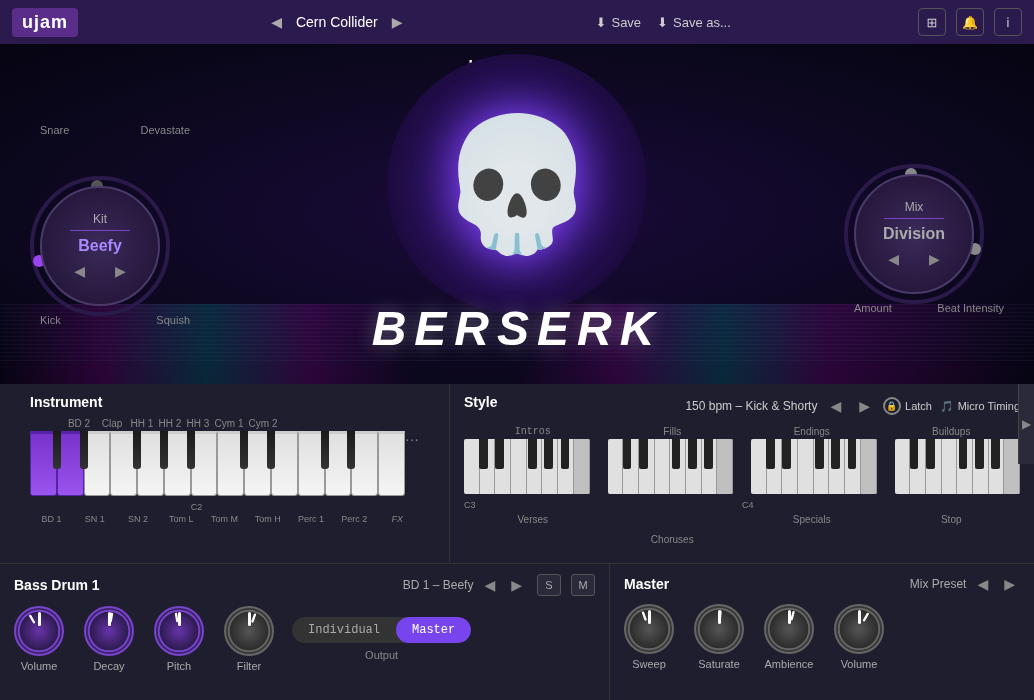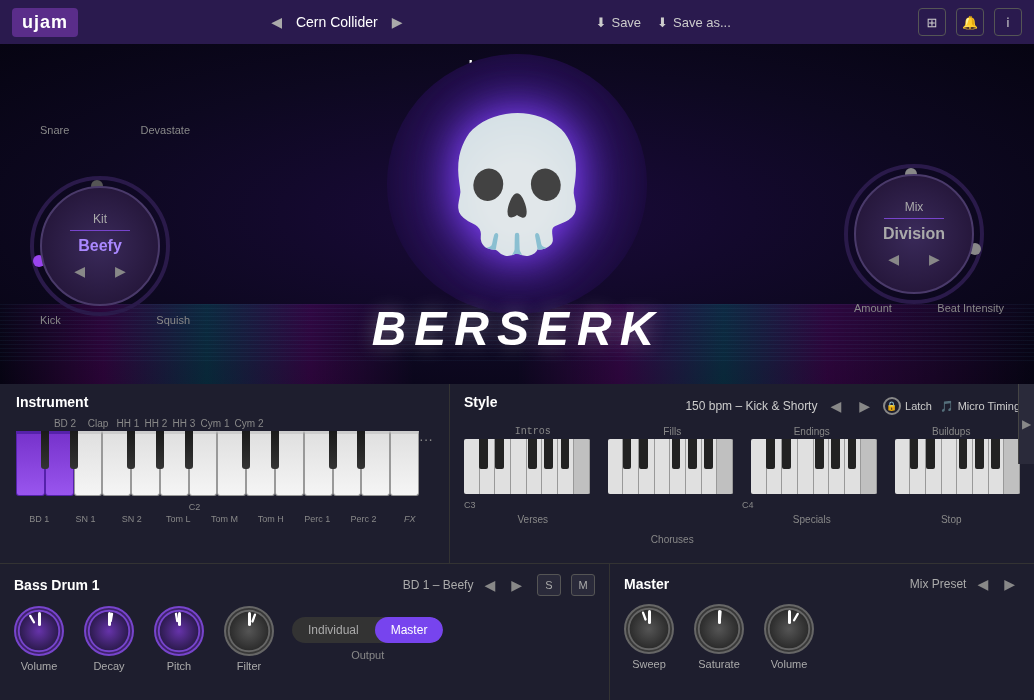--- a/index.html
+++ b/index.html
@@ -229,21 +229,21 @@
 
     
     .instrument-style-row {
       display: flex;
       height: 180px;
       border-bottom: 1px solid #333;
     }
 
     .instrument-panel {
       width: 450px;
-      padding: 10px 16px 6px;
+      padding: 10px 30px 6px;
       border-right: 1px solid #333;
     }
     .style-panel {
       flex: 1;
       padding: 10px 14px 6px;
     }
 
     .panel-title {
       color: #fff;
       font-size: 14px;
@@ -392,20 +392,21 @@
       overflow: hidden;
       background: #333;
     }
     .output-btn {
       padding: 6px 16px;
       font-size: 12px;
       color: #aaa;
       cursor: pointer;
       border: none;
       background: transparent;
+      font-family: Liberation Mono, monospace;
     }
     .output-btn.active {
       background: #7744ee;
       color: #fff;
       border-radius: 20px;
     }
     .output-label {
       color: #888;
       font-size: 11px;
     }
@@ -944,20 +945,35 @@
                     <stop offset="100%" stop-color="#2a2a2a"></stop>
                   </radialGradient>
                 </defs>
             </svg>
           </div>
           <span class="small-knob-label">Saturate</span>
         </div>
         <div class="small-knob-group">
           <div class="small-knob gray">
             <svg width="50" height="50" viewBox="0 0 50 50">
+              <circle cx="25" cy="25" r="22" fill="url(#mkg4)" stroke="#666" stroke-width="2"></circle>
+              <line x1="25" y1="6" x2="25" y2="14" stroke="white" stroke-width="2.5" stroke-linecap="round" transform="rotate(15 25 25)"></line>
+              <defs>
+                  <radialGradient id="mkg4">
+                    <stop offset="0%" stop-color="#555"></stop>
+                    <stop offset="100%" stop-color="#2a2a2a"></stop>
+                  </radialGradient>
+                </defs>
+            </svg>
+          </div>
+          <span class="small-knob-label">Ambience</span>
+        </div>
+        <div class="small-knob-group">
+          <div class="small-knob gray">
+            <svg width="50" height="50" viewBox="0 0 50 50">
               <circle cx="25" cy="25" r="22" fill="url(#mkg5)" stroke="#666" stroke-width="2"></circle>
               <line x1="25" y1="6" x2="25" y2="14" stroke="white" stroke-width="2.5" stroke-linecap="round" transform="rotate(30 25 25)"></line>
               <defs>
                   <radialGradient id="mkg5">
                     <stop offset="0%" stop-color="#555"></stop>
                     <stop offset="100%" stop-color="#2a2a2a"></stop>
                   </radialGradient>
                 </defs>
             </svg>
           </div>

